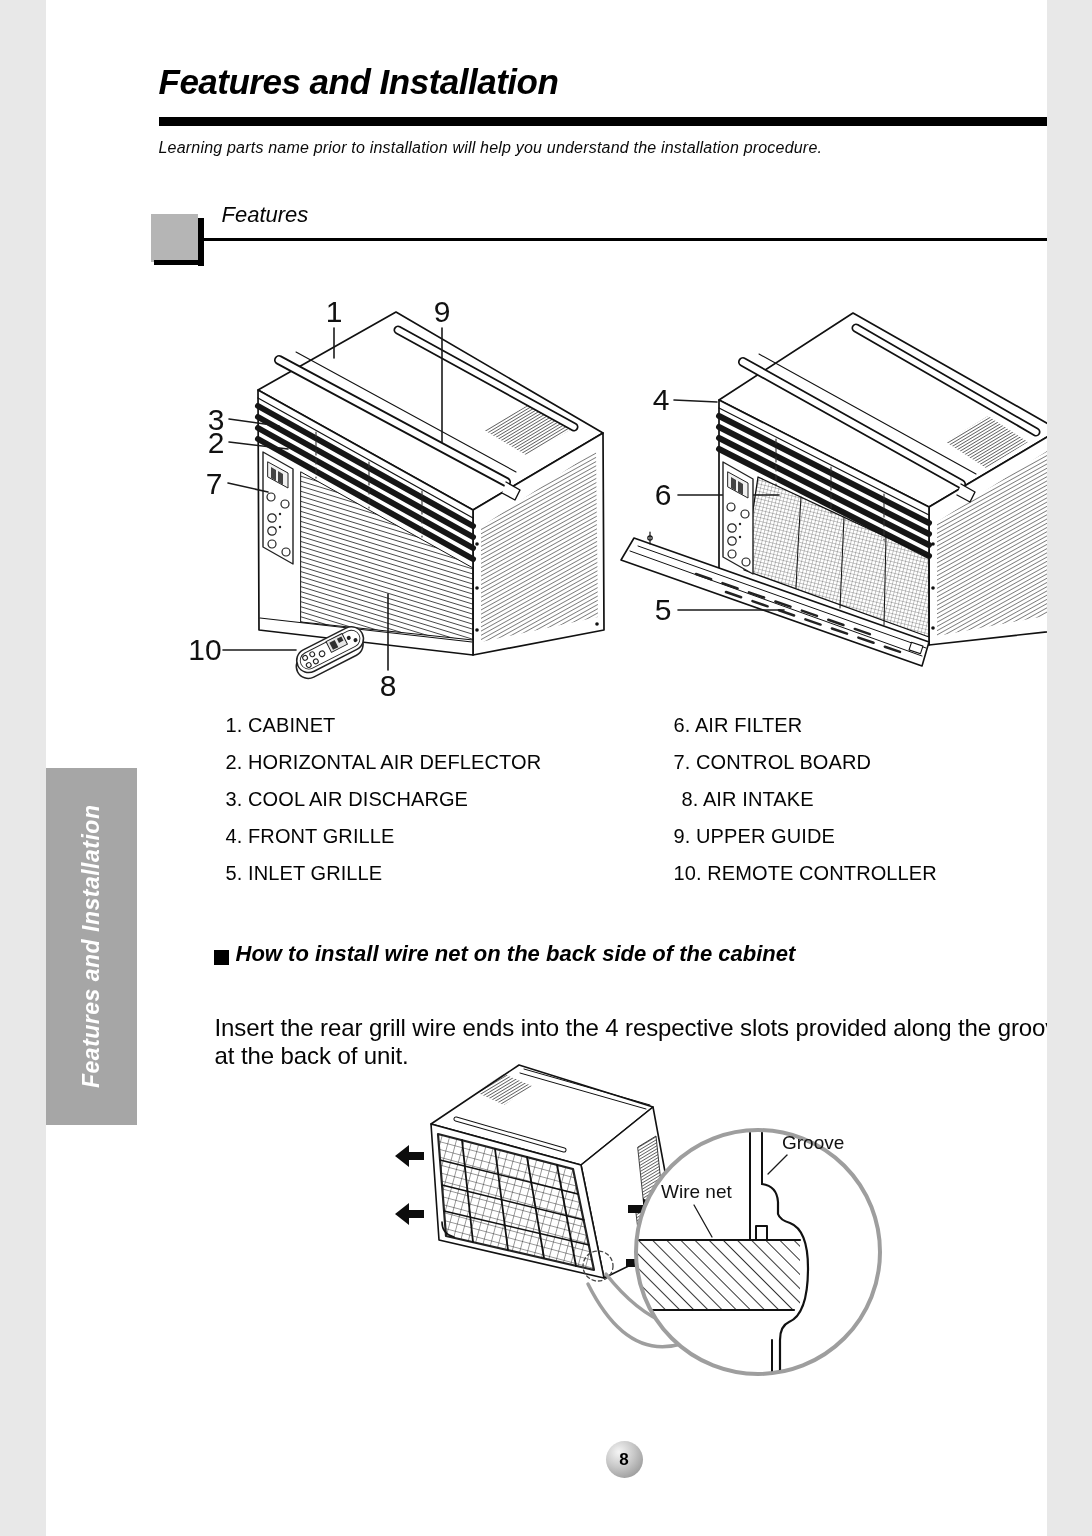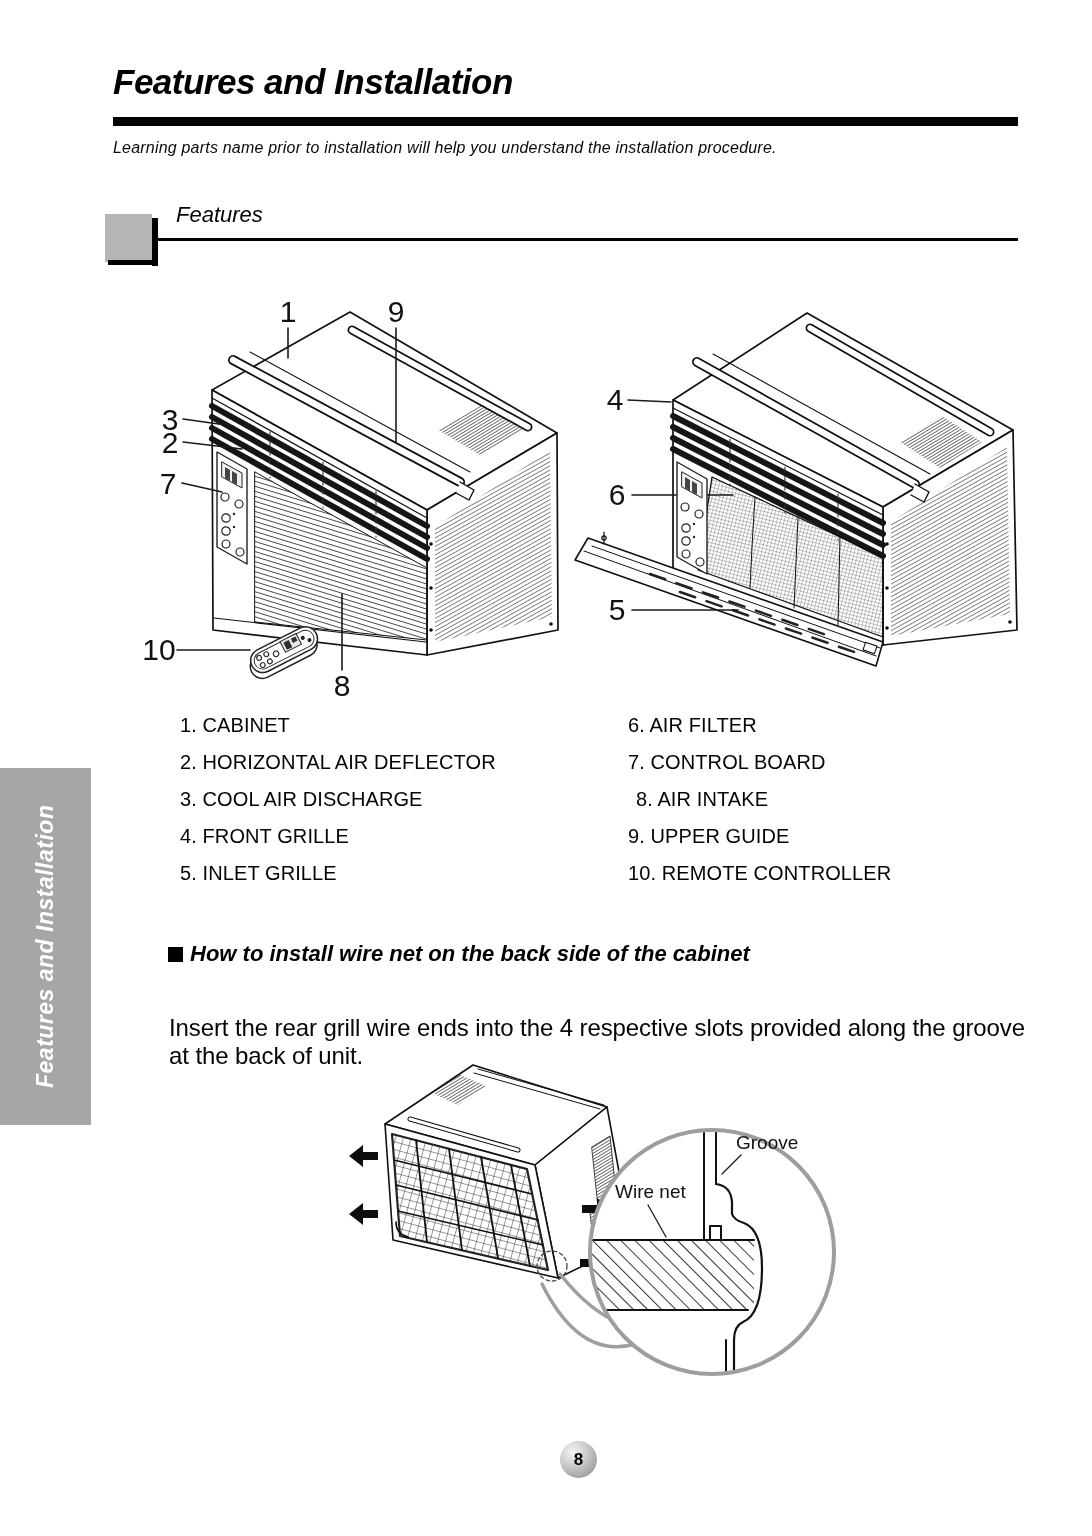--- a/index.html
+++ b/index.html
@@ -1,17 +1,17 @@
 <!DOCTYPE html>
 <html><head>
 <meta charset="utf-8">
 <style>
   html,body { margin:0; padding:0; background:#e8e8e8; }
   .page {
-    position:relative; width:1092px; height:1536px; background:#ffffff;
+    position:relative; width:1001px; height:1536px; background:#ffffff;
     font-family:"Liberation Sans", sans-serif; color:#000; overflow:hidden;
     margin:0 auto;
   }
   .abs { position:absolute; }
   .doc-title {
     left:113px; top:62px; font-size:35px; font-weight:bold; font-style:italic;
     letter-spacing:-0.5px; color:#000;
   }
   .title-rule { left:113px; top:117px; width:905px; height:9px; background:#000; }
   .intro {
@@ -21,21 +21,21 @@
   .feat-square { left:105px; top:214px; width:47px; height:48px; background:#b5b5b5; }
   .feat-vbar   { left:152px; top:218px; width:6px;  height:48px; background:#000; }
   .feat-hbar   { left:108px; top:260px; width:50px; height:5px;  background:#000; }
   .feat-rule   { left:157px; top:238px; width:861px; height:2.5px; background:#000; }
   .feat-title  { left:176px; top:202px; font-size:22px; font-style:italic; color:#050505; }
 
   .parts { left:0; top:0; }
   .part-item { position:absolute; font-size:20px; letter-spacing:0.1px; color:#050505; white-space:nowrap; }
 
   .wn-heading { left:168px; top:941px; width:740px; font-size:22px; font-weight:bold; font-style:italic; color:#000; }
-  .wn-line1 { display:flex; align-items:flex-start; }
+  .wn-line1 { display:flex; align-items:center; }
   .bullet-square { width:15px; height:15px; background:#000; margin:6px 7px 0 0; flex:0 0 auto; }
   .wn-line2 { margin-left:22px; margin-top:4px; }
   .wn-body { left:169px; top:1014px; width:860px; font-size:24px; letter-spacing:-0.1px; color:#050505; }
 
   .side-tab { left:0; top:768px; width:91px; height:357px; background:#a6a6a6; }
   .side-tab span {
     position:absolute; inset:0; display:flex; align-items:center; justify-content:center;
     writing-mode:vertical-rl; transform:rotate(180deg);
     color:#fff; font-weight:bold; font-style:italic; font-size:23px; letter-spacing:0.5px;
   }

